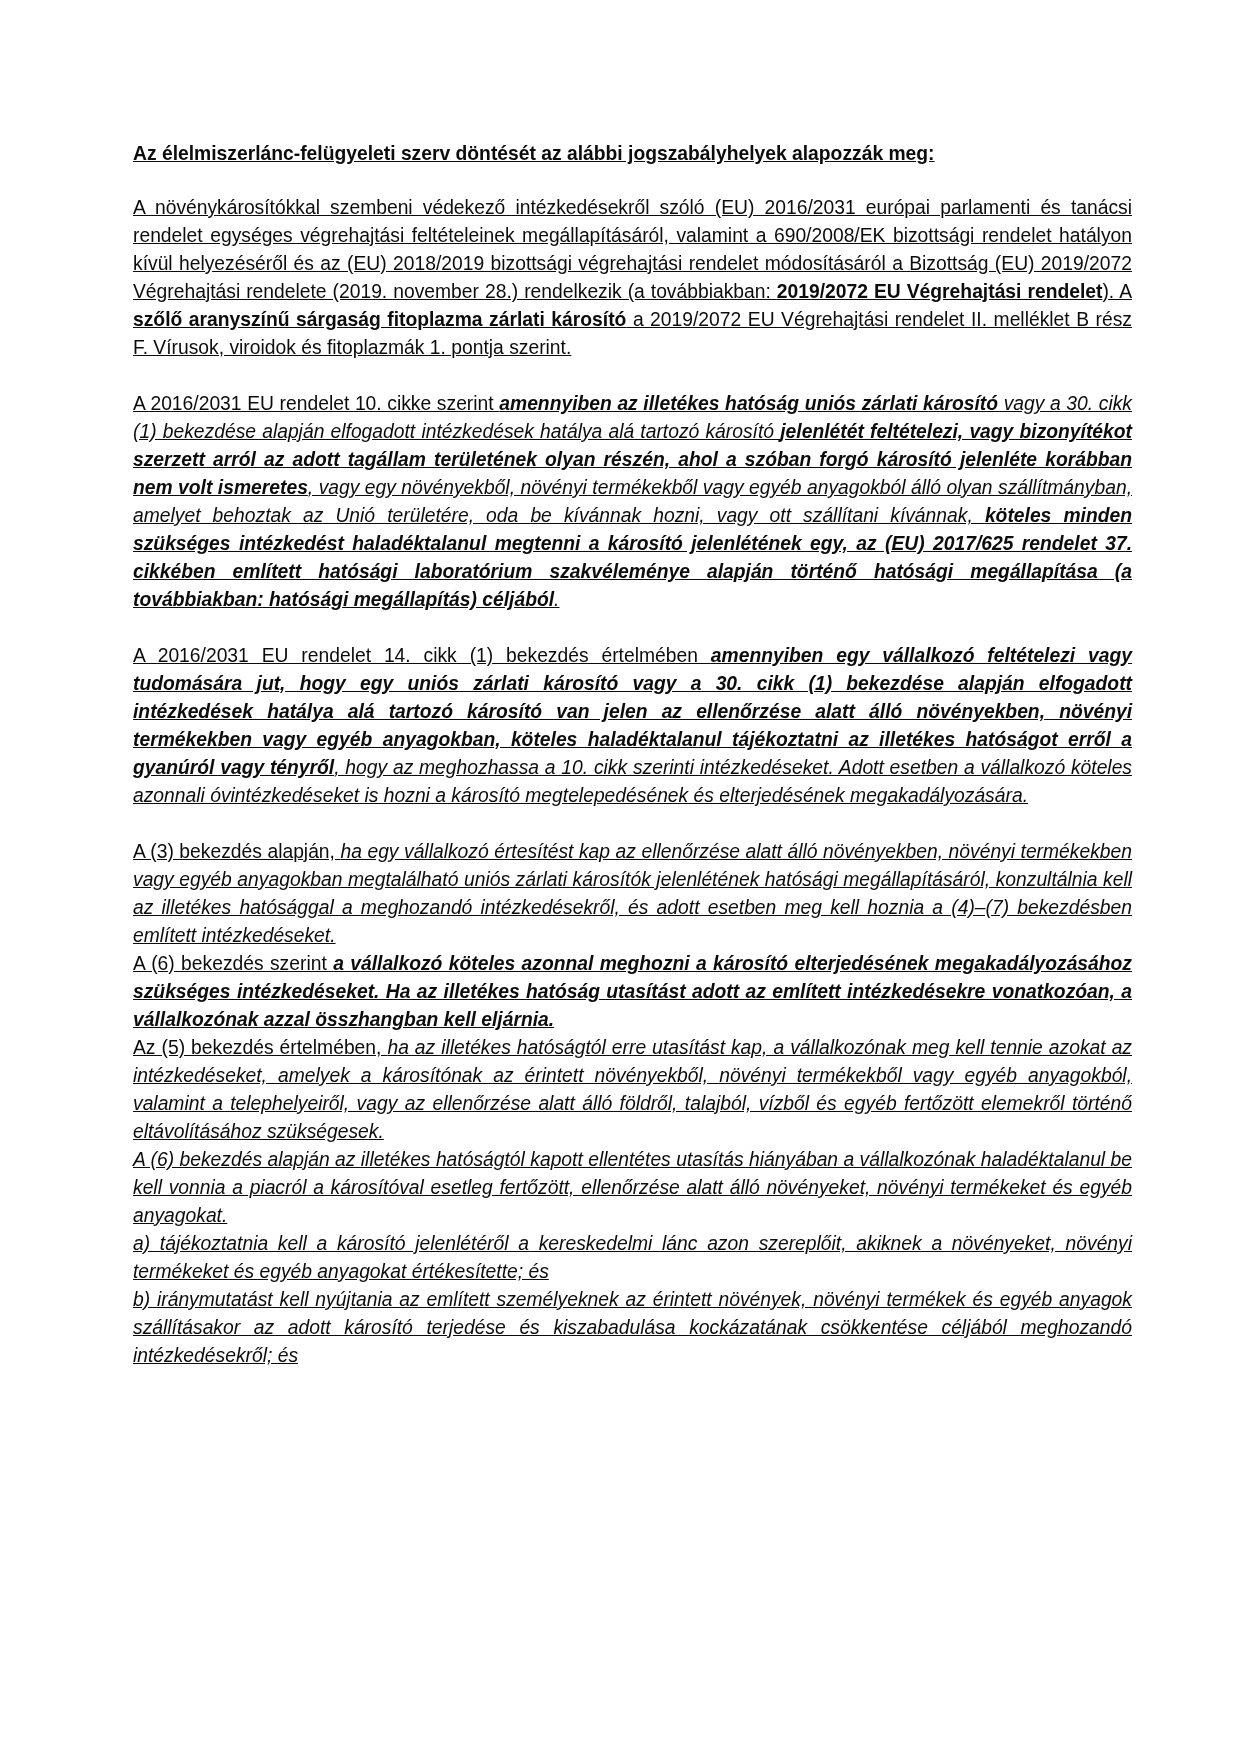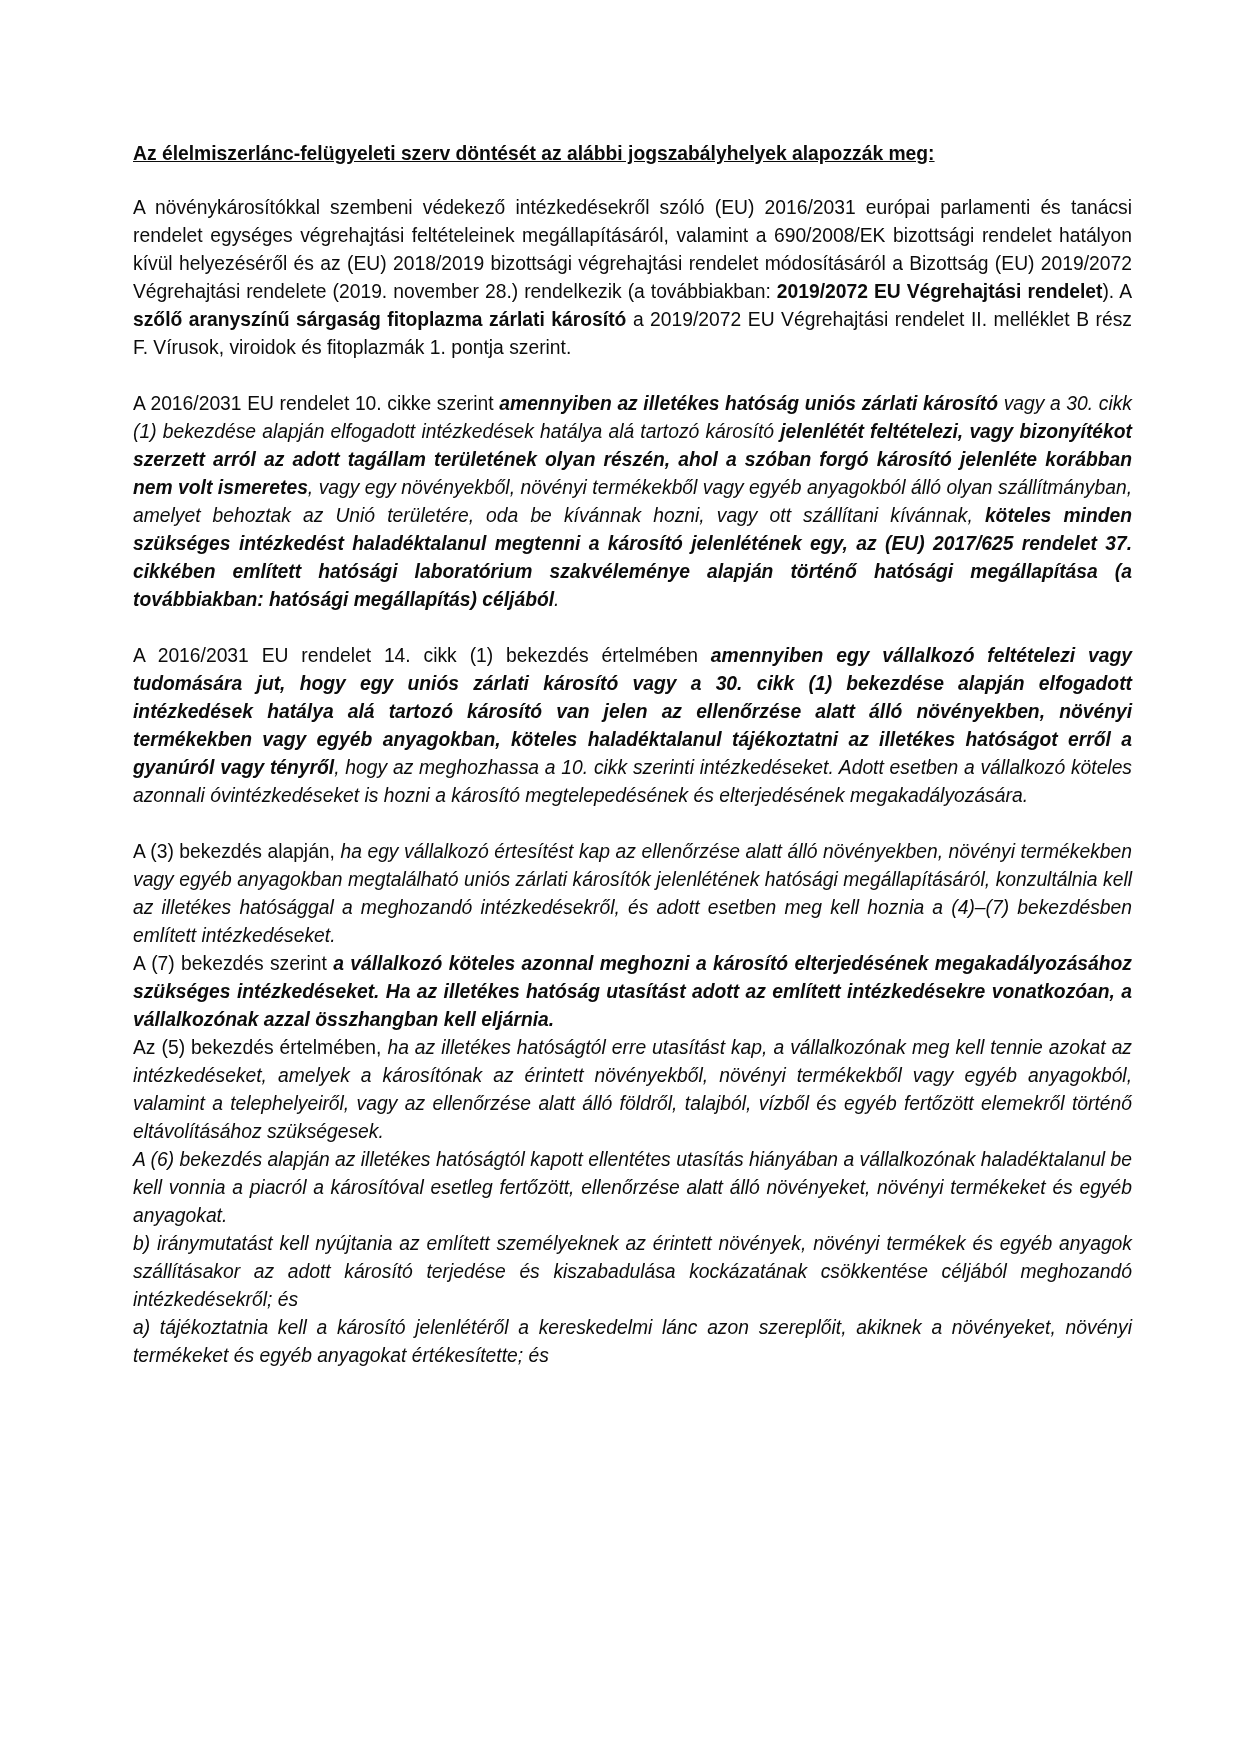--- a/index.html
+++ b/index.html
@@ -22,20 +22,21 @@
   }
   .doc-title {
     font-weight: bold;
     text-decoration: underline;
     margin: 0 0 26px 0;
     text-align: left;
     white-space: nowrap;
   }
   .section {
     margin: 0 8px 28px 0;
+    text-decoration: underline;
   }
   .section:last-child {
     margin-bottom: 0;
   }
   p.para {
     margin: 0;
     text-align: justify;
   }
   .r-normal      { font-weight: normal; font-style: normal; }
   .r-bold        { font-weight: bold;   font-style: normal; }
@@ -52,20 +53,20 @@
         <p class="para"><span class="r-normal">A növénykárosítókkal szembeni védekező intézkedésekről szóló (EU) 2016/2031 európai parlamenti és tanácsi rendelet egységes végrehajtási feltételeinek megállapításáról, valamint a 690/2008/EK bizottsági rendelet hatályon kívül helyezéséről és az (EU) 2018/2019 bizottsági végrehajtási rendelet módosításáról a Bizottság (EU) 2019/2072 Végrehajtási rendelete (2019. november 28.) rendelkezik (a továbbiakban: </span><span class="r-bold">2019/2072 EU Végrehajtási rendelet</span><span class="r-normal">). A </span><span class="r-bold">szőlő aranyszínű sárgaság fitoplazma zárlati károsító</span><span class="r-normal"> a 2019/2072 EU Végrehajtási rendelet II. melléklet B rész F. Vírusok, viroidok és fitoplazmák 1. pontja szerint.</span></p>
       </div>
       <div class="section">
         <p class="para"><span class="r-normal">A 2016/2031 EU rendelet 10. cikke szerint </span><span class="r-bold-italic">amennyiben az illetékes hatóság uniós zárlati károsító</span><span class="r-italic"> vagy a 30. cikk (1) bekezdése alapján elfogadott intézkedések hatálya alá tartozó károsító </span><span class="r-bold-italic">jelenlétét feltételezi, vagy bizonyítékot szerzett arról az adott tagállam területének olyan részén, ahol a szóban forgó károsító jelenléte korábban nem volt ismeretes</span><span class="r-italic">, vagy egy növényekből, növényi termékekből vagy egyéb anyagokból álló olyan szállítmányban, amelyet behoztak az Unió területére, oda be kívánnak hozni, vagy ott szállítani kívánnak, </span><span class="r-bold-italic">köteles minden szükséges intézkedést haladéktalanul megtenni a károsító jelenlétének egy, az (EU) 2017/625 rendelet 37. cikkében említett hatósági laboratórium szakvéleménye alapján történő hatósági megállapítása (a továbbiakban: hatósági megállapítás) céljából</span><span class="r-italic">.</span></p>
       </div>
       <div class="section">
         <p class="para"><span class="r-normal">A 2016/2031 EU rendelet 14. cikk (1) bekezdés értelmében </span><span class="r-bold-italic">amennyiben egy vállalkozó feltételezi vagy tudomására jut, hogy egy uniós zárlati károsító vagy a 30. cikk (1) bekezdése alapján elfogadott intézkedések hatálya alá tartozó károsító van jelen az ellenőrzése alatt álló növényekben, növényi termékekben vagy egyéb anyagokban, köteles haladéktalanul tájékoztatni az illetékes hatóságot erről a gyanúról vagy tényről</span><span class="r-italic">, hogy az meghozhassa a 10. cikk szerinti intézkedéseket. Adott esetben a vállalkozó köteles azonnali óvintézkedéseket is hozni a károsító megtelepedésének és elterjedésének megakadályozására.</span></p>
       </div>
       <div class="section">
         <p class="para"><span class="r-normal">A (3) bekezdés alapján, </span><span class="r-italic">ha egy vállalkozó értesítést kap az ellenőrzése alatt álló növényekben, növényi termékekben vagy egyéb anyagokban megtalálható uniós zárlati károsítók jelenlétének hatósági megállapításáról, konzultálnia kell az illetékes hatósággal a meghozandó intézkedésekről, és adott esetben meg kell hoznia a (4)–(7) bekezdésben említett intézkedéseket.</span></p>
-        <p class="para"><span class="r-normal">A (7) bekezdés szerint </span><span class="r-bold-italic">a vállalkozó köteles azonnal meghozni a károsító elterjedésének megakadályozásához szükséges intézkedéseket. Ha az illetékes hatóság utasítást adott az említett intézkedésekre vonatkozóan, a vállalkozónak azzal összhangban kell eljárnia.</span></p>
+        <p class="para"><span class="r-normal">A (6) bekezdés szerint </span><span class="r-bold-italic">a vállalkozó köteles azonnal meghozni a károsító elterjedésének megakadályozásához szükséges intézkedéseket. Ha az illetékes hatóság utasítást adott az említett intézkedésekre vonatkozóan, a vállalkozónak azzal összhangban kell eljárnia.</span></p>
         <p class="para"><span class="r-normal">Az (5) bekezdés értelmében, </span><span class="r-italic">ha az illetékes hatóságtól erre utasítást kap, a vállalkozónak meg kell tennie azokat az intézkedéseket, amelyek a károsítónak az érintett növényekből, növényi termékekből vagy egyéb anyagokból, valamint a telephelyeiről, vagy az ellenőrzése alatt álló földről, talajból, vízből és egyéb fertőzött elemekről történő eltávolításához szükségesek.</span></p>
         <p class="para"><span class="r-italic">A (6) bekezdés alapján az illetékes hatóságtól kapott ellentétes utasítás hiányában a vállalkozónak haladéktalanul be kell vonnia a piacról a károsítóval esetleg fertőzött, ellenőrzése alatt álló növényeket, növényi termékeket és egyéb anyagokat.</span></p>
+        <p class="para"><span class="r-italic">a) tájékoztatnia kell a károsító jelenlétéről a kereskedelmi lánc azon szereplőit, akiknek a növényeket, növényi termékeket és egyéb anyagokat értékesítette; és</span></p>
         <p class="para"><span class="r-italic"> b) iránymutatást kell nyújtania az említett személyeknek az érintett növények, növényi termékek és egyéb anyagok szállításakor az adott károsító terjedése és kiszabadulása kockázatának csökkentése céljából meghozandó intézkedésekről; és</span></p>
-        <p class="para"><span class="r-italic">a) tájékoztatnia kell a károsító jelenlétéről a kereskedelmi lánc azon szereplőit, akiknek a növényeket, növényi termékeket és egyéb anyagokat értékesítette; és</span></p>
       </div>
     </div>
 </div>
 
 </body></html>

